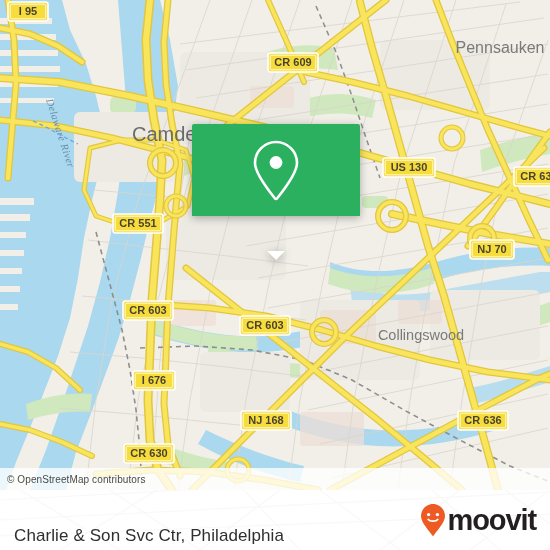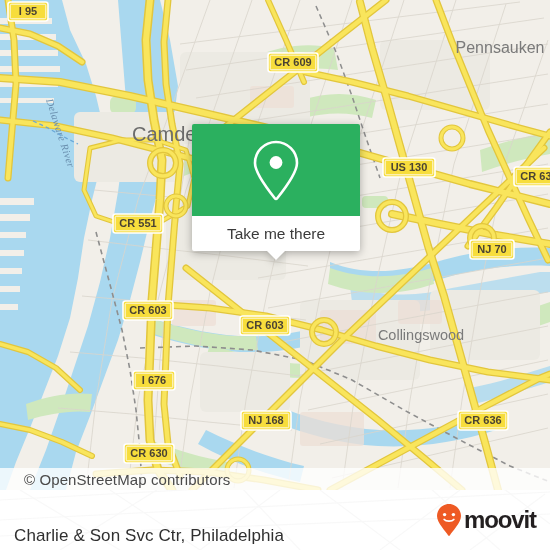--- a/index.html
+++ b/index.html
@@ -15,21 +15,21 @@
        background:#f2efe9;}
   #mapsvg{position:absolute;left:0;top:0;}
 
   
   #attrib{
     position:absolute;left:0;bottom:0;width:100%;height:22px;
     background:rgba(255,255,255,0.78);
     display:flex;align-items:center;
   }
   #attrib span{
-    font-size:15px;color:#4a4a4a;padding-left:24px;letter-spacing:.1px;
+    font-size:10px;color:#4a4a4a;padding-left:7px;letter-spacing:.1px;
   }
 
   
   #callout{
     position:absolute;left:192px;top:124px;width:168px;
     filter:drop-shadow(0 2px 4px rgba(0,0,0,.30));
   }
   #callout-green{
     background:#2bb05f;height:92px;border-radius:2px 2px 0 0;
     display:flex;align-items:center;justify-content:center;
@@ -52,21 +52,21 @@
   }
   #bar-watermark{position:absolute;left:0;top:-490px;opacity:.055;pointer-events:none;}
   #bar-title{
     position:absolute;left:14px;top:16px;height:60px;display:flex;align-items:center;
     font-size:17px;color:#2f2f2f;letter-spacing:.1px;
   }
   #brand{
     position:absolute;right:14px;top:0;height:60px;display:flex;align-items:center;gap:2px;
   }
   #brand-word{
-    font-size:24px;font-weight:bold;color:#231f20;letter-spacing:-1.1px;line-height:1;
+    font-size:29px;font-weight:bold;color:#231f20;letter-spacing:-1.1px;line-height:1;
   }
 </style>
 </head>
 <body>
 
 <div id="app">
 
   <div id="map">
 
     <svg id="mapsvg" width="550" height="490" viewBox="0 0 550 490">
@@ -364,21 +364,20 @@
 
     <div id="callout">
       <div id="callout-green">
         <svg width="54" height="64" viewBox="0 0 54 64">
           <path d="M27 4 C15.4 4 6 13.4 6 25 C6 35.5 20 53 26 60.5
                    C26.5 61.1 27.5 61.1 28 60.5 C34 53 48 35.5 48 25
                    C48 13.4 38.6 4 27 4 Z" fill="none" stroke="#ffffff" stroke-width="2.6"></path>
           <circle cx="27" cy="24.5" r="6.4" fill="#ffffff"></circle>
         </svg>
       </div>
-      <div id="callout-label">Take me there</div>
       <div id="callout-tail"></div>
     </div>
   </div>
 
   <div id="bottombar">
     <svg id="bar-watermark" width="550" height="550" viewBox="0 0 550 550">
       <g stroke="#8a8a8a" stroke-width="1.2" fill="none">
         <path d="M0,500 L550,470"></path>
           <path d="M0,520 L550,492"></path>
         <path d="M20,490 L120,550"></path>

